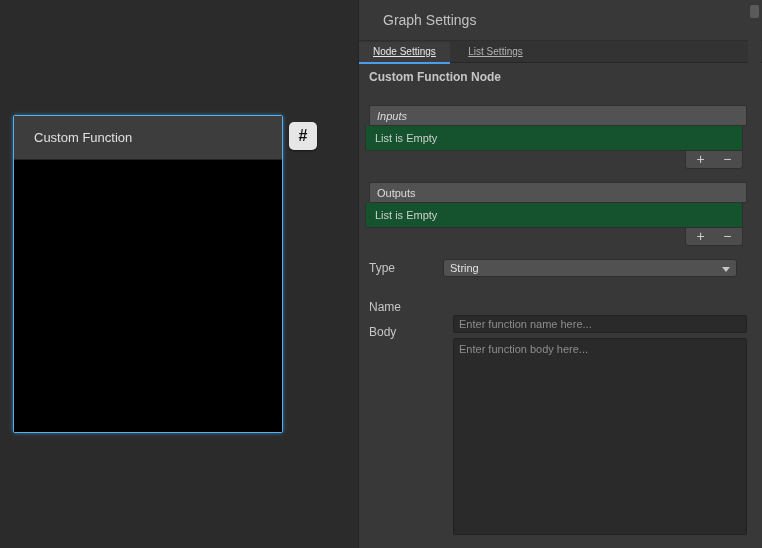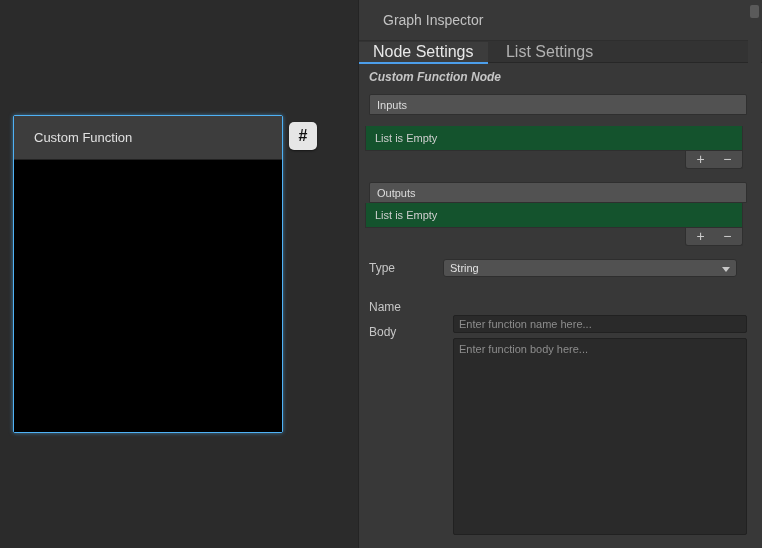--- a/index.html
+++ b/index.html
@@ -34,29 +34,29 @@
     height:41px;display:flex;align-items:center;padding-left:24px;
     border-bottom:1px solid #2e2e2e;
   }
   .insp-title{font-size:14px;color:#c2c2c2;}
   .tabs{
     position:absolute;left:0;top:41px;width:100%;height:22px;
     background:#333333;border-bottom:1px solid #272727;white-space:nowrap;
   }
   .tab{
     display:inline-block;height:22px;line-height:21px;padding:0 14px;
-    font-size:16px;color:#b2b2b2;cursor:default;
+    font-size:10px;color:#b2b2b2;cursor:default;text-decoration:underline;
   }
   .tab.active{
     background:#3c3c3c;color:#e8e8e8;
     border-bottom:2px solid #4C9EEA;line-height:20px;
   }
 
   .section-title{
-    position:absolute;left:10px;top:70px;font-size:12px;font-weight:bold;color:#c6c6c6;font-style:italic;
+    position:absolute;left:10px;top:70px;font-size:12px;font-weight:bold;color:#c6c6c6;
   }
 
   
   .relist-header{
     position:absolute;left:10px;width:378px;height:21px;
     background:#525252;border:1px solid #2f2f2f;border-radius:2px 2px 0 0;
     font-size:11px;color:#dcdcdc;display:flex;align-items:center;padding-left:7px;
   }
   .relist-row{
     position:absolute;left:6px;width:378px;height:25px;
@@ -107,31 +107,31 @@
     <div class="node-header">
       <span class="node-title">Custom Function</span>
     </div>
     <div class="node-body"></div>
   </div>
   <div class="hash-badge">#</div>
 
   <div class="inspector">
 
     <div class="insp-header">
-      <span class="insp-title">Graph Inspector</span>
+      <span class="insp-title">Graph Settings</span>
     </div>
 
     <div class="tabs">
       <span class="tab active">Node Settings</span>
       <span class="tab">List Settings</span>
     </div>
 
     <div class="section-title">Custom Function Node</div>
 
-    <div class="relist-header" style="top:94px;">Inputs</div>
+    <div class="relist-header" style="top:105px;font-style:italic;">Inputs</div>
     <div class="relist-row" style="top:126px;">List is Empty</div>
     <div class="relist-footer" style="top:151px;left:326px;">
       <span class="footer-btn">+</span>
       <span class="footer-btn">−</span>
     </div>
 
     <div class="relist-header" style="top:182px;">Outputs</div>
     <div class="relist-row" style="top:203px;">List is Empty</div>
     <div class="relist-footer" style="top:228px;left:326px;">
       <span class="footer-btn">+</span>

